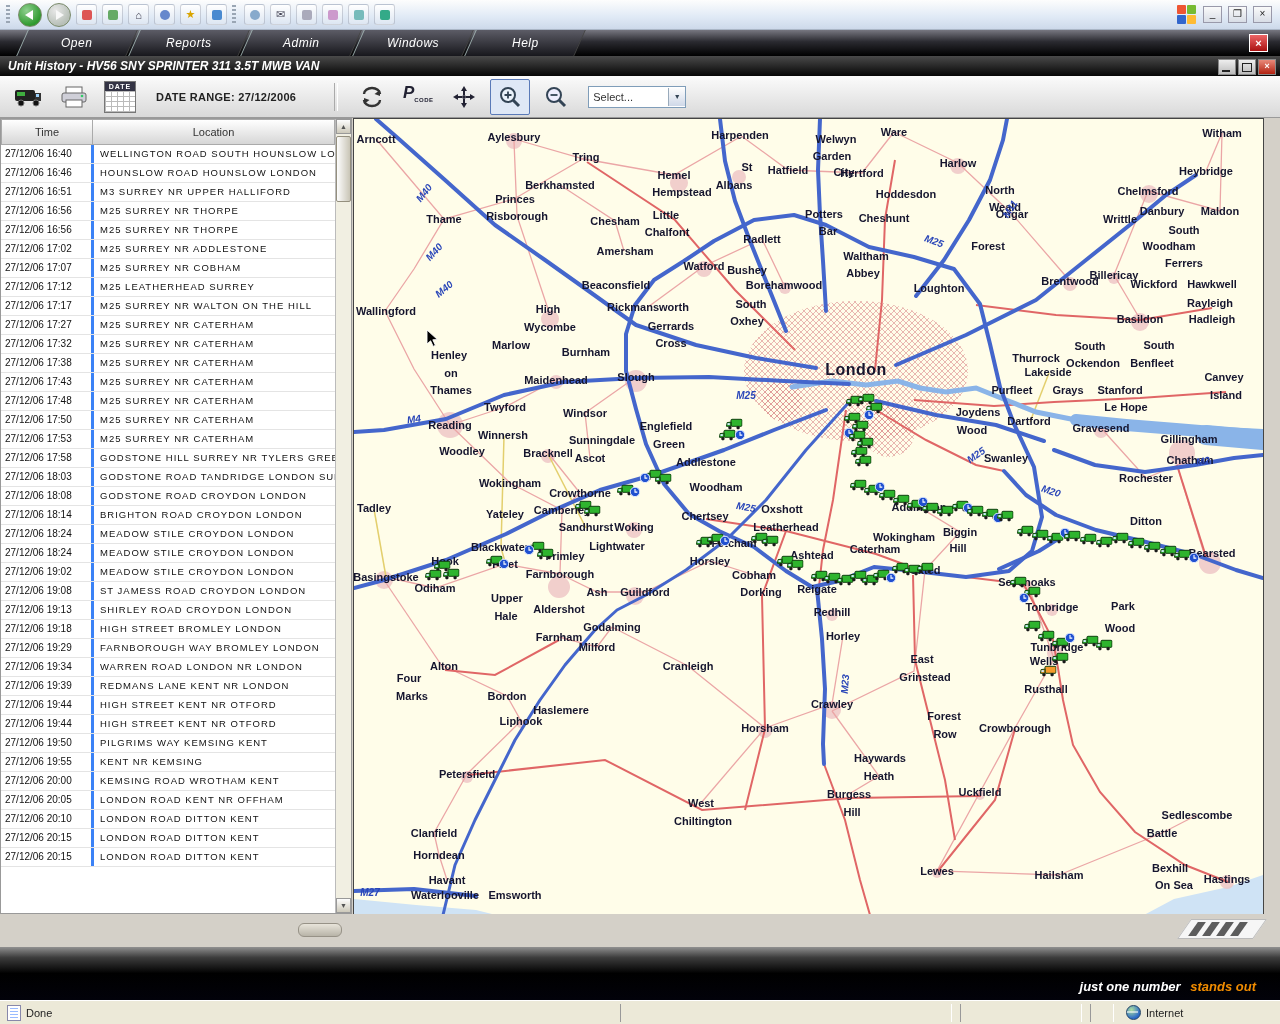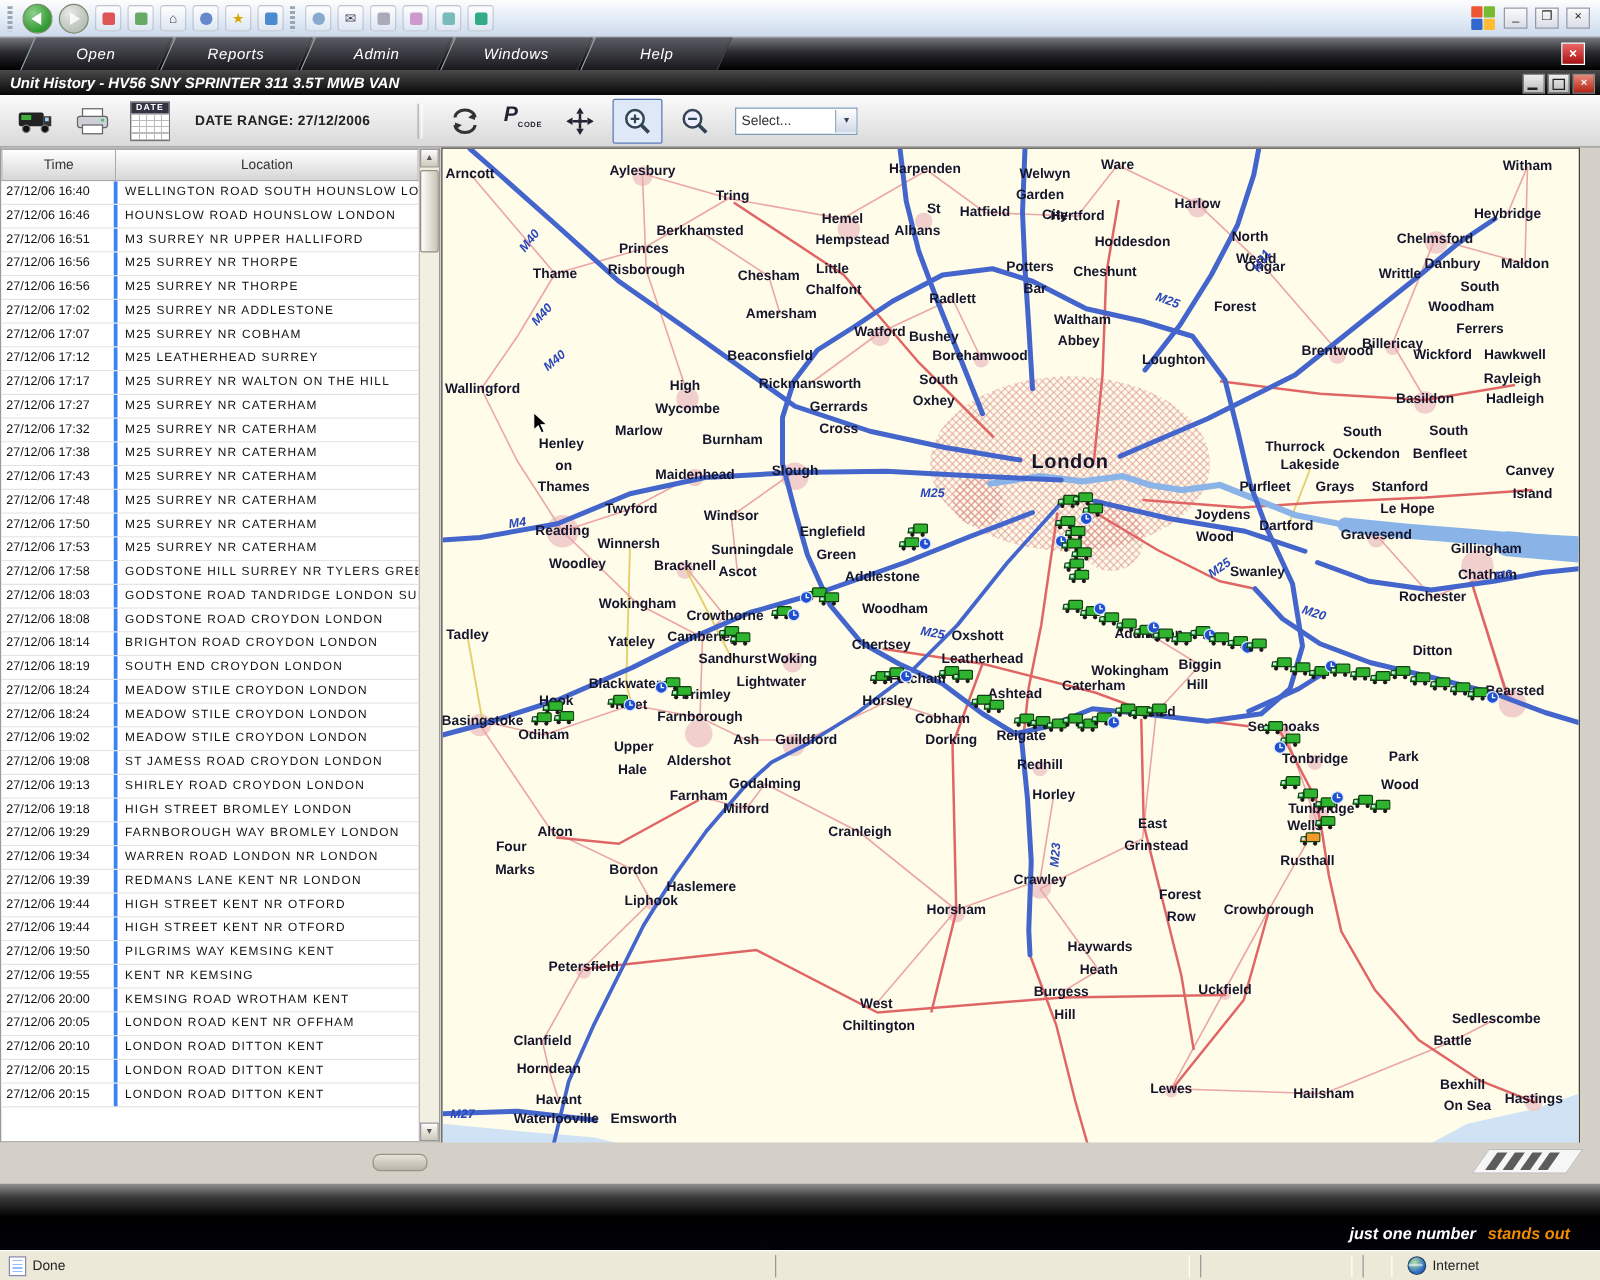--- a/index.html
+++ b/index.html
@@ -356,24 +356,20 @@
           <div class="c-time">27/12/06 18:03</div>
           <div class="c-loc">GODSTONE ROAD TANDRIDGE LONDON SUR</div>
         </div>
         <div class="hrow">
           <div class="c-time">27/12/06 18:08</div>
           <div class="c-loc">GODSTONE ROAD CROYDON LONDON</div>
         </div>
         <div class="hrow">
           <div class="c-time">27/12/06 18:14</div>
           <div class="c-loc">BRIGHTON ROAD CROYDON LONDON</div>
-        </div>
-        <div class="hrow">
-          <div class="c-time">27/12/06 18:19</div>
-          <div class="c-loc">SOUTH END CROYDON LONDON</div>
         </div>
         <div class="hrow">
           <div class="c-time">27/12/06 18:24</div>
           <div class="c-loc">MEADOW STILE CROYDON LONDON</div>
         </div>
         <div class="hrow">
           <div class="c-time">27/12/06 18:24</div>
           <div class="c-loc">MEADOW STILE CROYDON LONDON</div>
         </div>
         <div class="hrow">

